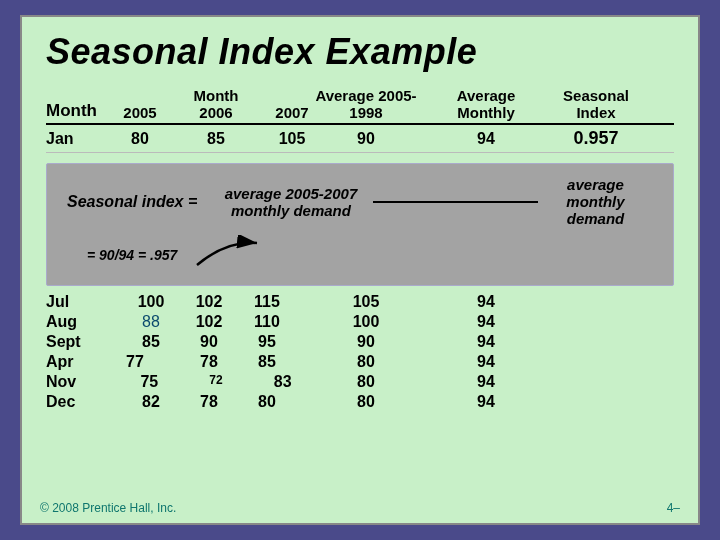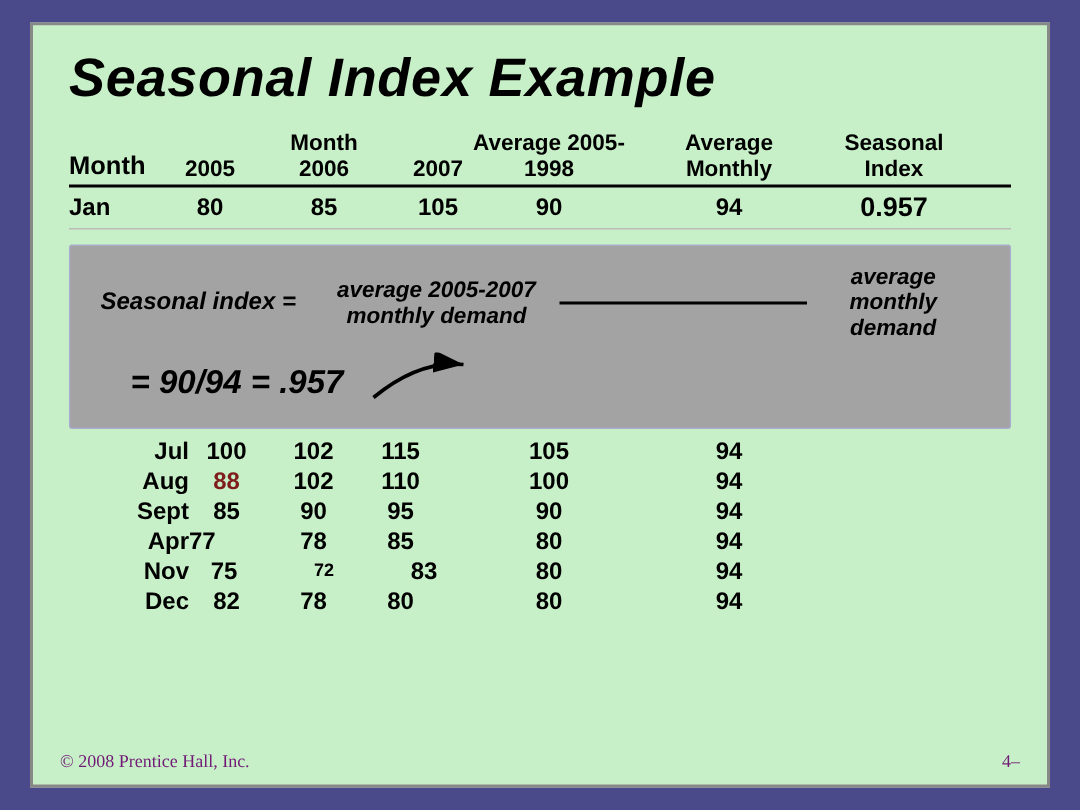--- a/index.html
+++ b/index.html
@@ -125,32 +125,31 @@
 
     
     .bottom-rows {
       margin-top: 0;
     }
     .data-row-bottom {
       display: flex;
       align-items: center;
       padding: 1px 0;
     }
-    .data-row-bottom .col-month { font-size: 16px; font-weight: bold; color: #000; text-align: right; }
+    .data-row-bottom .col-month { font-size: 16px; font-weight: bold; color: #000; }
 
     .footer {
       position: absolute;
       bottom: 8px;
       left: 18px;
       right: 18px;
       display: flex;
       justify-content: space-between;
       font-size: 12px;
-      color: #701a75;
-      font-family: Liberation Serif, serif;
+      color: #0f766e;
     }
   </style>
 </head>
 <body>
 
 <div class="slide">
   <div class="title-bar">
     <h1>Seasonal Index Example</h1>
   </div>
 
@@ -190,21 +189,21 @@
     <div class="explanation-box">
       <div class="seasonal-formula">
         <span class="formula-label">Seasonal index =</span>
         <div class="fraction">
           <div class="fraction-top">average 2005-2007 monthly demand</div>
           <div class="fraction-line"></div>
           <div class="fraction-bottom">average monthly demand</div>
         </div>
       </div>
       <div class="equals-line">
-        <span style="margin-left: 20px; font-size:22px;text-align:right;">= 90/94 = .957</span>
+        <span style="margin-left: 20px; font-size:14px;text-align:right;">= 90/94 = .957</span>
 
         <svg width="80" height="40" style="margin-left:10px;">
           <path d="M 10 30 Q 40 5 70 8" stroke="#000" stroke-width="2.5" fill="none" marker-end="url(#arrowhead)"></path>
           <defs>
             <marker id="arrowhead" markerWidth="8" markerHeight="6" refX="8" refY="3" orient="auto">
               <polygon points="0 0, 8 3, 0 6" fill="#000"></polygon>
             </marker>
           </defs>
         </svg>
       </div>
@@ -218,21 +217,21 @@
         <div style="width:50px;text-align:center;font-size:16px;font-weight:bold;color:#000;">102</div>
         <div style="width:50px;text-align:center;font-size:16px;font-weight:bold;color:#000;">115</div>
       </div>
       <div style="width:120px;text-align:center;font-size:16px;font-weight:bold;color:#000;">105</div>
       <div style="width:120px;text-align:center;font-size:16px;font-weight:bold;color:#000;">94</div>
       <div style="width:100px;text-align:center;font-size:16px;font-weight:bold;color:#000;"></div>
     </div>
         <div class="data-row-bottom">
       <div class="col-month" style="width:80px;font-size:16px;font-weight:bold;color:#000;">Aug</div>
       <div style="width:180px;display:flex;gap:8px;">
-        <div style="width:50px;text-align:center;font-size:16px;font-weight:bold;color:#7f1d1d;">88</div>
+        <div style="width:50px;text-align:center;font-size:16px;font-weight:normal;color:#0c4a6e;">88</div>
         <div style="width:50px;text-align:center;font-size:16px;font-weight:bold;color:#000;">102</div>
         <div style="width:50px;text-align:center;font-size:16px;font-weight:bold;color:#000;">110</div>
       </div>
       <div style="width:120px;text-align:center;font-size:16px;font-weight:bold;color:#000;">100</div>
       <div style="width:120px;text-align:center;font-size:16px;font-weight:bold;color:#000;">94</div>
       <div style="width:100px;text-align:center;font-size:16px;font-weight:bold;color:#000;"></div>
     </div>
         <div class="data-row-bottom">
       <div class="col-month" style="width:80px;font-size:16px;font-weight:bold;color:#000;">Sept</div>
       <div style="width:180px;display:flex;gap:8px;">

